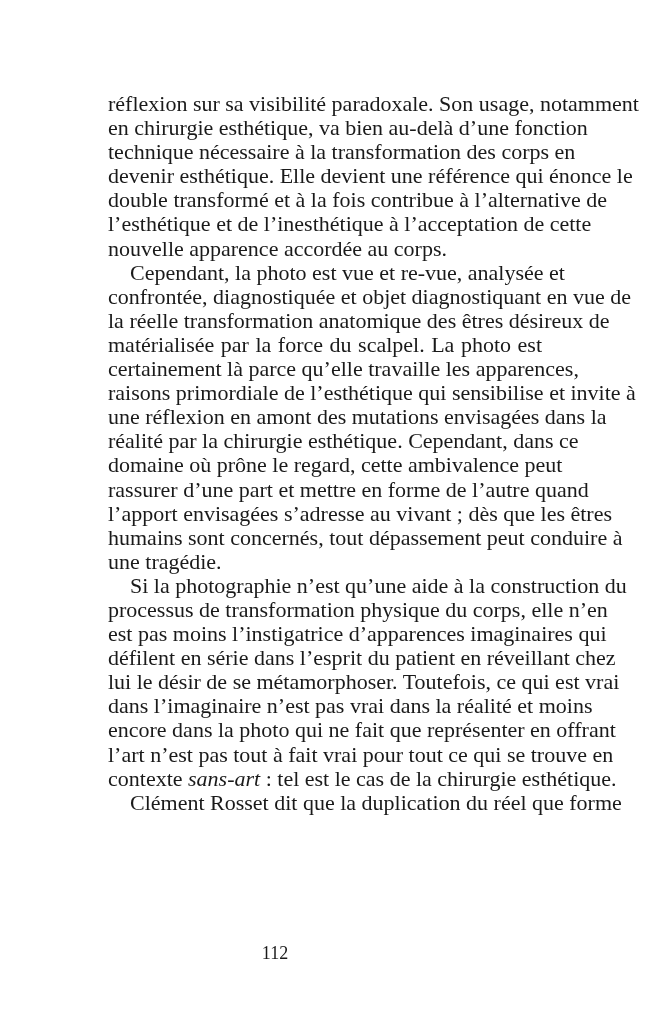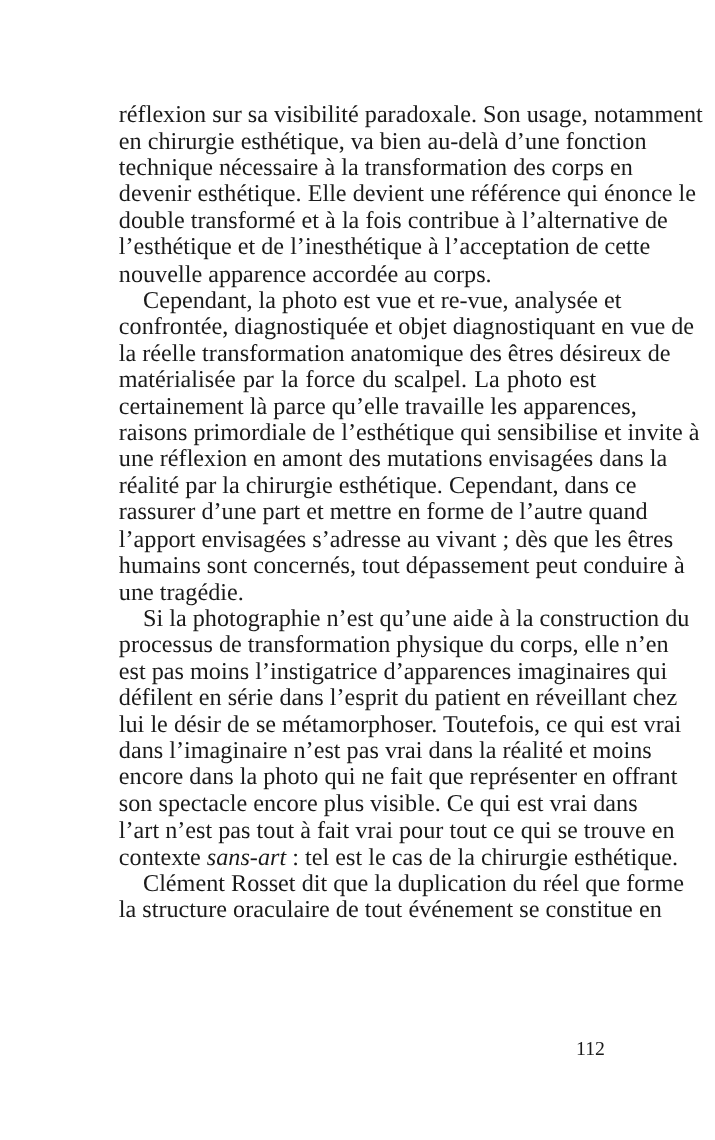--- a/index.html
+++ b/index.html
@@ -7,21 +7,21 @@
   .page-text {
     position: absolute; left: 108px; top: 92px; width: 434px;
     font-family: "Liberation Serif", "DejaVu Serif", serif;
     font-size: 22px; line-height: 24.1px; color: #1a1a1a;
     text-align: justify; hyphens: none;
   }
   .para { margin: 0; text-indent: 0; }
   .line { display: block; text-align: justify; text-align-last: justify; white-space: nowrap; }
   .line.last { text-align-last: left; }
   .page-number {
-    position: absolute; left: 0; width: 550px; top: 943px; text-align: right;
+    position: absolute; left: 0; width: 550px; top: 943px; text-align: center;
     font-family: "Liberation Serif", "DejaVu Serif", serif; font-size: 18px; color: #1a1a1a;
   }
   em { font-style: italic; }
 </style>
 </head>
 <body>
 
 <div class="page-text">
   <div class="para" id="p0">
       <span class="line">réflexion sur sa visibilité paradoxale. Son usage, notamment</span>
@@ -34,36 +34,35 @@
     </div>
   <div class="para" id="p1">
       <span class="line" style="text-indent: 22px;">Cependant, la photo est vue et re-vue, analysée et</span>
       <span class="line">confrontée, diagnostiquée et objet diagnostiquant en vue de</span>
       <span class="line">la réelle transformation anatomique des êtres désireux de</span>
       <span class="line">matérialisée par la force du scalpel. La photo est</span>
       <span class="line">certainement là parce qu’elle travaille les apparences,</span>
       <span class="line">raisons primordiale de l’esthétique qui sensibilise et invite à</span>
       <span class="line">une réflexion en amont des mutations envisagées dans la</span>
       <span class="line">réalité par la chirurgie esthétique. Cependant, dans ce</span>
+      <span class="line">domaine où prône le regard, cette ambivalence peut</span>
       <span class="line">rassurer d’une part et mettre en forme de l’autre quand</span>
       <span class="line">l’apport envisagées s’adresse au vivant ; dès que les êtres</span>
       <span class="line">humains sont concernés, tout dépassement peut conduire à</span>
       <span class="line last">une tragédie.</span>
     </div>
   <div class="para" id="p2">
       <span class="line" style="text-indent: 22px;">Si la photographie n’est qu’une aide à la construction du</span>
       <span class="line">processus de transformation physique du corps, elle n’en</span>
       <span class="line">est pas moins l’instigatrice d’apparences imaginaires qui</span>
       <span class="line">défilent en série dans l’esprit du patient en réveillant chez</span>
       <span class="line">lui le désir de se métamorphoser. Toutefois, ce qui est vrai</span>
       <span class="line">dans l’imaginaire n’est pas vrai dans la réalité et moins</span>
       <span class="line">encore dans la photo qui ne fait que représenter en offrant</span>
-      <span class="line">son spectacle encore plus visible. Ce qui est vrai dans</span>
       <span class="line">l’art n’est pas tout à fait vrai pour tout ce qui se trouve en</span>
       <span class="line last">contexte <em>sans-art</em> : tel est le cas de la chirurgie esthétique.</span>
     </div>
   <div class="para" id="p3">
       <span class="line" style="text-indent: 22px;">Clément Rosset dit que la duplication du réel que forme</span>
-      <span class="line">la structure oraculaire de tout événement se constitue en</span>
     </div>
 </div>
 
 <div class="page-number">112</div>
 
 </body></html>

